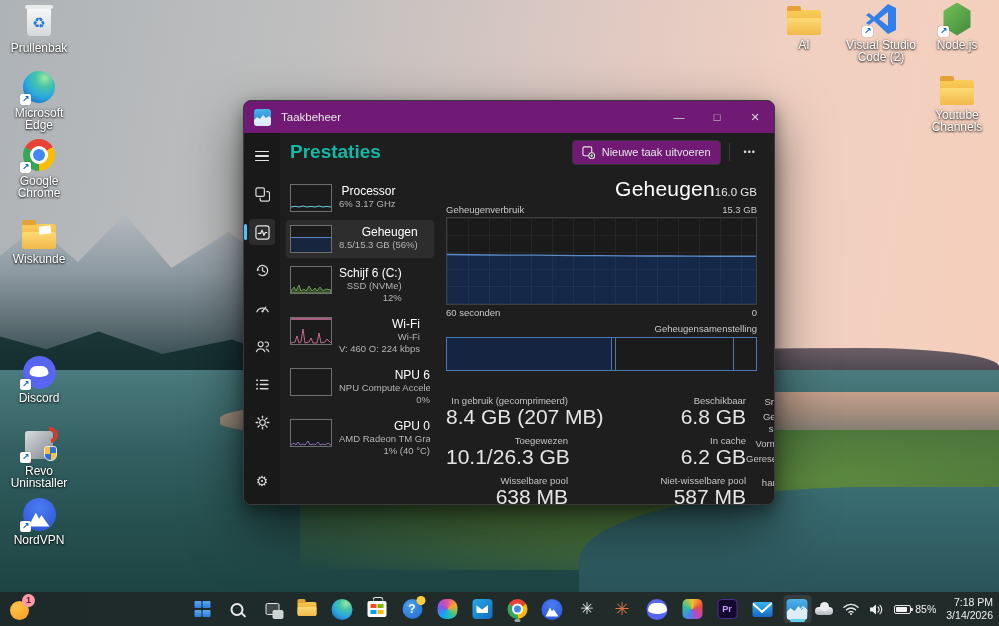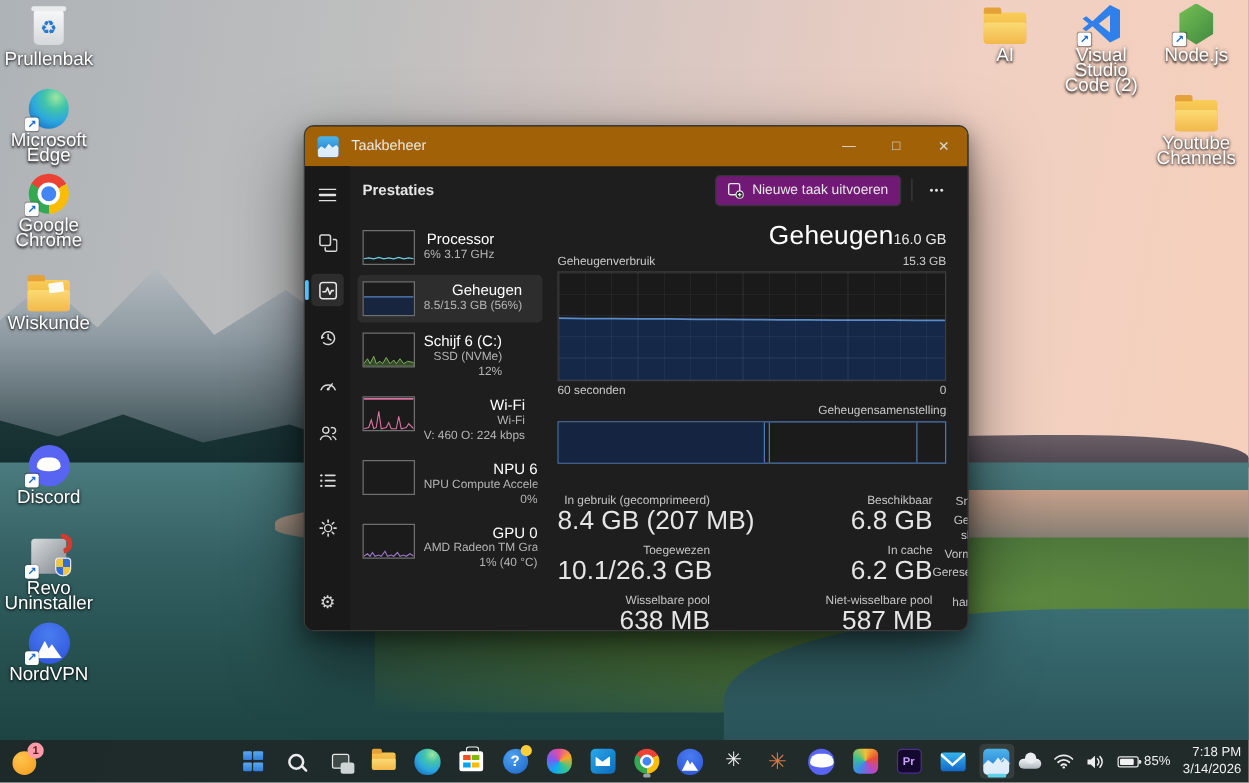--- a/index.html
+++ b/index.html
@@ -22,21 +22,21 @@
     background:linear-gradient(to bottom,#4b7b7e 0%,#346063 35%,#26504f 70%,#1d4443 100%); }
   .wp-grass-pink { position:absolute; right:0; top:392px; width:78%; height:48px;
     background:linear-gradient(to bottom,rgba(211,163,140,.9),rgba(168,131,112,.55)); border-radius:55% 0 0 35%; }
   .wp-grass-green { position:absolute; right:0; top:430px; width:70%; height:140px;
     background:radial-gradient(ellipse at 72% 35%,#5d8a40 0%,#47703a 55%,rgba(60,95,50,0) 100%); }
   .wp-lake { position:absolute; right:0; bottom:34px; width:42%; height:105px;
     background:linear-gradient(to bottom,#3a6e73,#2a5459); border-radius:70% 0 0 0; }
 
   
   .dt-tile { position:absolute; width:78px; display:flex; flex-direction:column; align-items:center; gap:3px; z-index:2; cursor:default; }
-  .dt-label { font-size:15px; color:#fff; text-align:center; line-height:12px;
+  .dt-label { font-size:12px; color:#fff; text-align:center; line-height:12px;
     text-shadow:0 1px 2px rgba(0,0,0,.85),0 0 3px rgba(0,0,0,.5); max-width:76px; }
   .dt-ico { position:relative; width:34px; height:34px; display:flex; align-items:center; justify-content:center; }
   .shortcut-badge { position:absolute; left:-2px; bottom:-1px; width:11px; height:11px; background:#fff;
     border-radius:2px; font-size:9px; line-height:11px; text-align:center; color:#1667c8; font-weight:bold;
     box-shadow:0 0 1px rgba(0,0,0,.6); }
   .folder { width:34px; height:25px; position:relative; background:linear-gradient(#f9cd58,#eca93c); border-radius:2px 3px 3px 3px; margin-top:6px; }
   .folder::before { content:""; position:absolute; top:-4px; left:0; width:14px; height:5px; background:#e3a138; border-radius:2px 2px 0 0; }
   .folder::after { content:""; position:absolute; left:0; right:0; bottom:0; height:17px;
     background:linear-gradient(#fbda74,#f2b94b); border-radius:2px 2px 3px 3px; }
   .paper { position:absolute; z-index:2; top:2px; right:5px; width:12px; height:8px; background:#fbfbfb; border-radius:1px; transform:rotate(-8deg); }
@@ -66,41 +66,41 @@
     clip-path:polygon(50% 0,95% 25%,95% 75%,50% 100%,5% 75%,5% 25%); }
   .notif-bubble { position:absolute; left:10px; bottom:6px; z-index:11; width:19px; height:19px; border-radius:50%;
     background:radial-gradient(circle at 35% 30%,#ffc44d,#f59a1c); }
   .notif-badge { position:absolute; top:-7px; right:-6px; width:13px; height:13px; border-radius:50%;
     background:#ff9aa8; color:#5c1b22; font-size:9px; font-weight:bold; text-align:center; line-height:13px; }
 
   
   .tm-window { position:absolute; left:243px; top:100px; width:532px; height:405px; z-index:5;
     background:#1e1e1e; border:1px solid #3a3a3a; border-radius:8px; overflow:hidden; color:#fff;
     box-shadow:0 22px 55px rgba(0,0,0,.55),0 6px 16px rgba(0,0,0,.4); display:flex; flex-direction:column; }
-  .tm-titlebar { height:32px; background:#a16207; display:flex; align-items:center; flex:0 0 auto; }
+  .tm-titlebar { height:32px; background:#701a75; display:flex; align-items:center; flex:0 0 auto; }
   .tm-appicon { width:17px; height:17px; margin-left:10px; border-radius:3px;
     background:linear-gradient(#4eb3e8,#1976d2); position:relative; overflow:hidden; }
   .tm-appicon svg { position:absolute; inset:0; }
   .tm-title { font-size:11.5px; color:#e8e8e8; margin-left:10px; flex:1; }
   .cap-btn { width:38px; height:32px; display:flex; align-items:center; justify-content:center;
     font-size:11px; color:#d8d8d8; cursor:default; }
   .cap-btn.close { font-size:11px; }
   .tm-main { flex:1; display:flex; min-height:0; }
   .tm-sidebar { width:36px; background:#191919; display:flex; flex-direction:column; align-items:center;
     padding-top:10px; gap:12px; position:relative; flex:0 0 auto; }
   .sb-icon { width:26px; height:26px; display:flex; align-items:center; justify-content:center; border-radius:4px; position:relative; }
   .sb-icon svg { display:block; }
   .sb-icon.selected { background:#2d2d2d; }
   .sb-accent { position:absolute; left:-5px; top:5px; width:3px; height:16px; border-radius:2px; }
   .sb-gear { margin-top:auto; margin-bottom:10px; font-size:14px; color:#d5d5d5; }
   .hamburger { display:flex; flex-direction:column; gap:3px; padding:4px 0; }
   .hamburger span { display:block; width:14px; height:1.6px; background:#e2e2e2; border-radius:1px; }
   .tm-right { flex:1; display:flex; flex-direction:column; min-width:0; }
   .tm-header { height:38px; display:flex; align-items:center; padding:0 12px 0 10px; flex:0 0 auto; }
-  .tm-page-title { font-size:12px; font-weight:bold; color:#e5e5e5; flex:1; }
+  .tm-page-title { font-size:19px; font-weight:bold; color:#14b8a6; flex:1; }
   .newtask-btn { display:flex; align-items:center; gap:7px; font-size:11px; color:#e6e6e6;
     padding:5px 9px; border-radius:4px; background:#701a75; border:1px solid #353535; }
   .header-div { width:1px; height:18px; background:#3a3a3a; margin:0 8px; }
   .more-btn { font-size:9px; letter-spacing:1px; color:#e0e0e0; padding:4px 6px; }
   .tm-content { flex:1; display:flex; min-height:0;text-align:right; }
 
   
   .perf-list { width:158px; padding:8px 4px 0 6px; flex:0 0 auto; }
   .perf-item { display:flex; gap:7px; padding:5px 4px; border-radius:4px; margin-bottom:3px; align-items:flex-start; }
   .perf-item.selected { background:#2d2d2d; }

